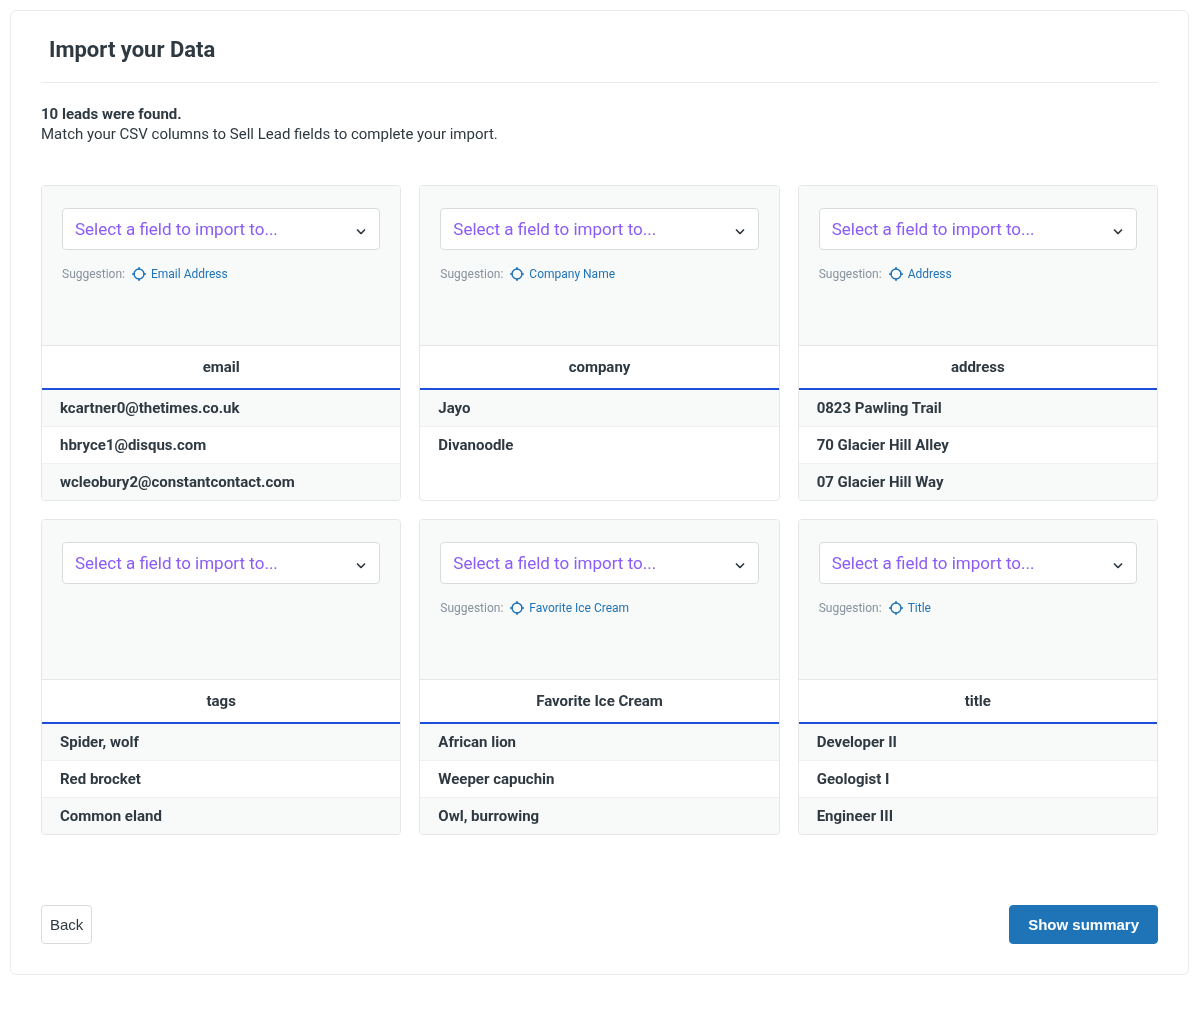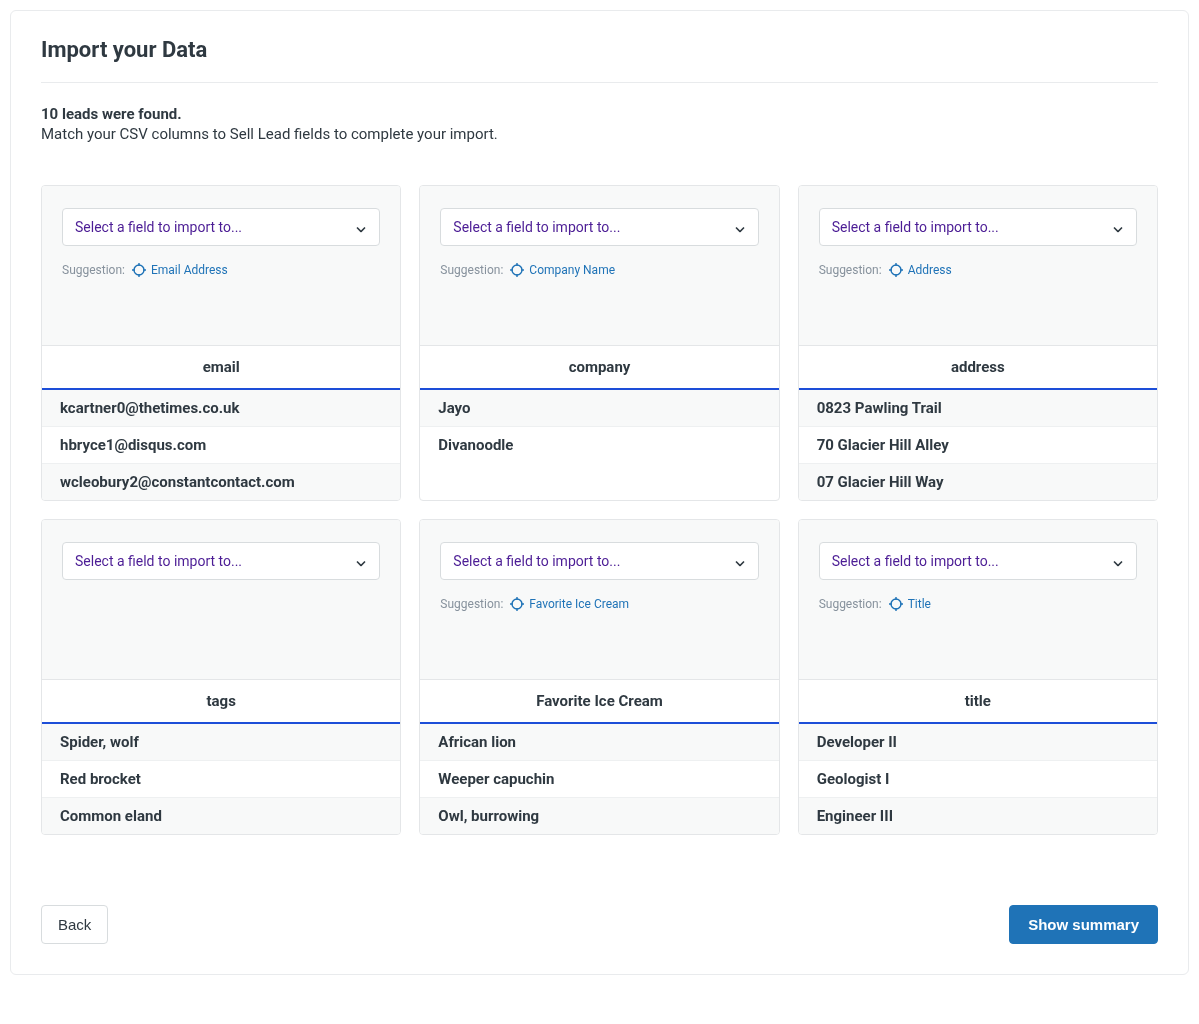--- a/index.html
+++ b/index.html
@@ -16,20 +16,21 @@
     .card {
       border: 1px solid #E9EBED;
       border-radius: 6px;
       padding: 26px 30px 30px 30px;
     }
     .page-title {
       font-size: 22px;
       font-weight: 700;
       color: #2F3941;
       padding-bottom: 20px;
+      margin-left: 8px;
     }
     .hr {
       border: none;
       border-top: 1px solid #E9EBED;
       margin-bottom: 22px;
     }
     .status-line {
       font-size: 15px;
       font-weight: 700;
       color: #2F3941;
@@ -59,22 +60,22 @@
     }
     .select-wrap {
       position: relative;
       width: 100%;
     }
     .select-field {
       width: 100%;
       background: #ffffff;
       border: 1px solid #D8DCDE;
       border-radius: 4px;
-      font-size: 14px;
-      color: #4c1d95;
+      font-size: 17px;
+      color: #8b5cf6;
       padding: 10px 36px 10px 12px;
       cursor: pointer;
       display: flex;
       align-items: center;
     }
     .select-caret {
       position: absolute;
       right: 14px;
       top: 50%;
       transform: translateY(-50%);
@@ -128,21 +129,21 @@
     .footer {
       display: flex;
       justify-content: space-between;
       align-items: center;
       margin-top: 70px;
     }
     .btn-back {
       background: #ffffff;
       border: 1px solid #D8DCDE;
       border-radius: 4px;
-      padding: 10px 16px;
+      padding: 10px 8px;
       font-size: 15px;
       color: #2F3941;
       cursor: pointer;
     }
     .btn-primary {
       background: #1F73B7;
       border: 1px solid #1F73B7;
       border-radius: 4px;
       padding: 10px 18px;
       font-size: 15px;

